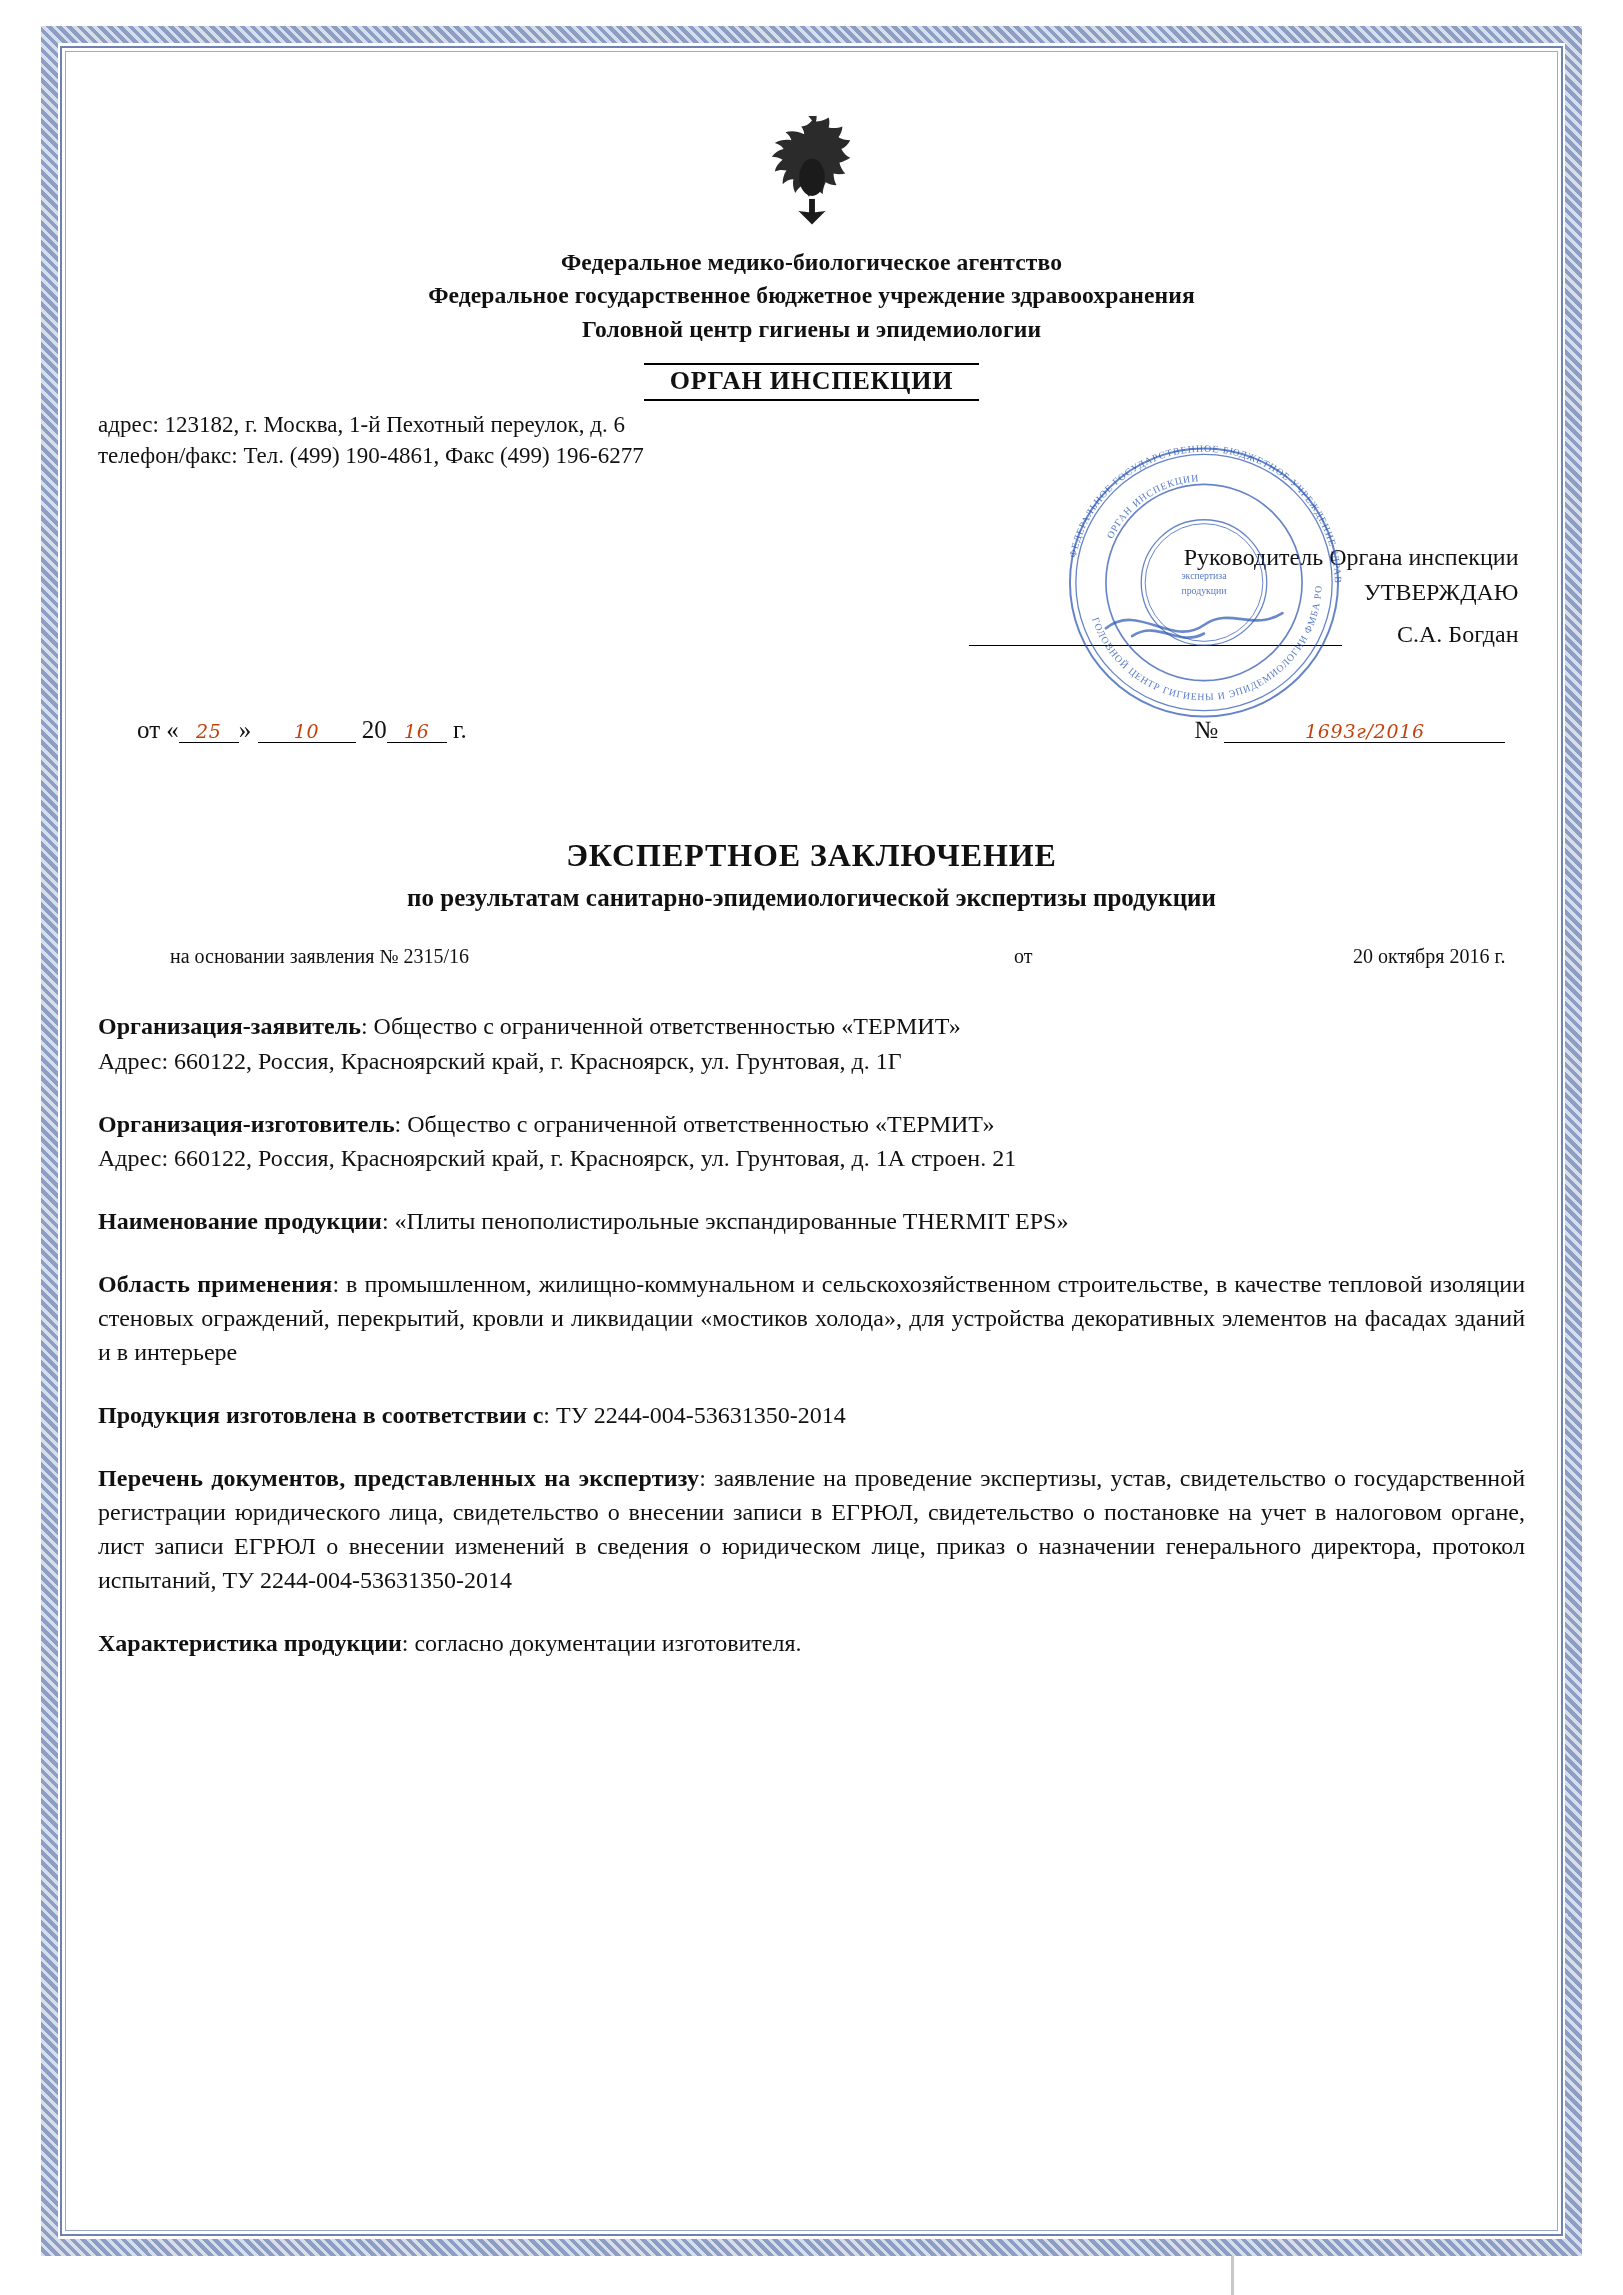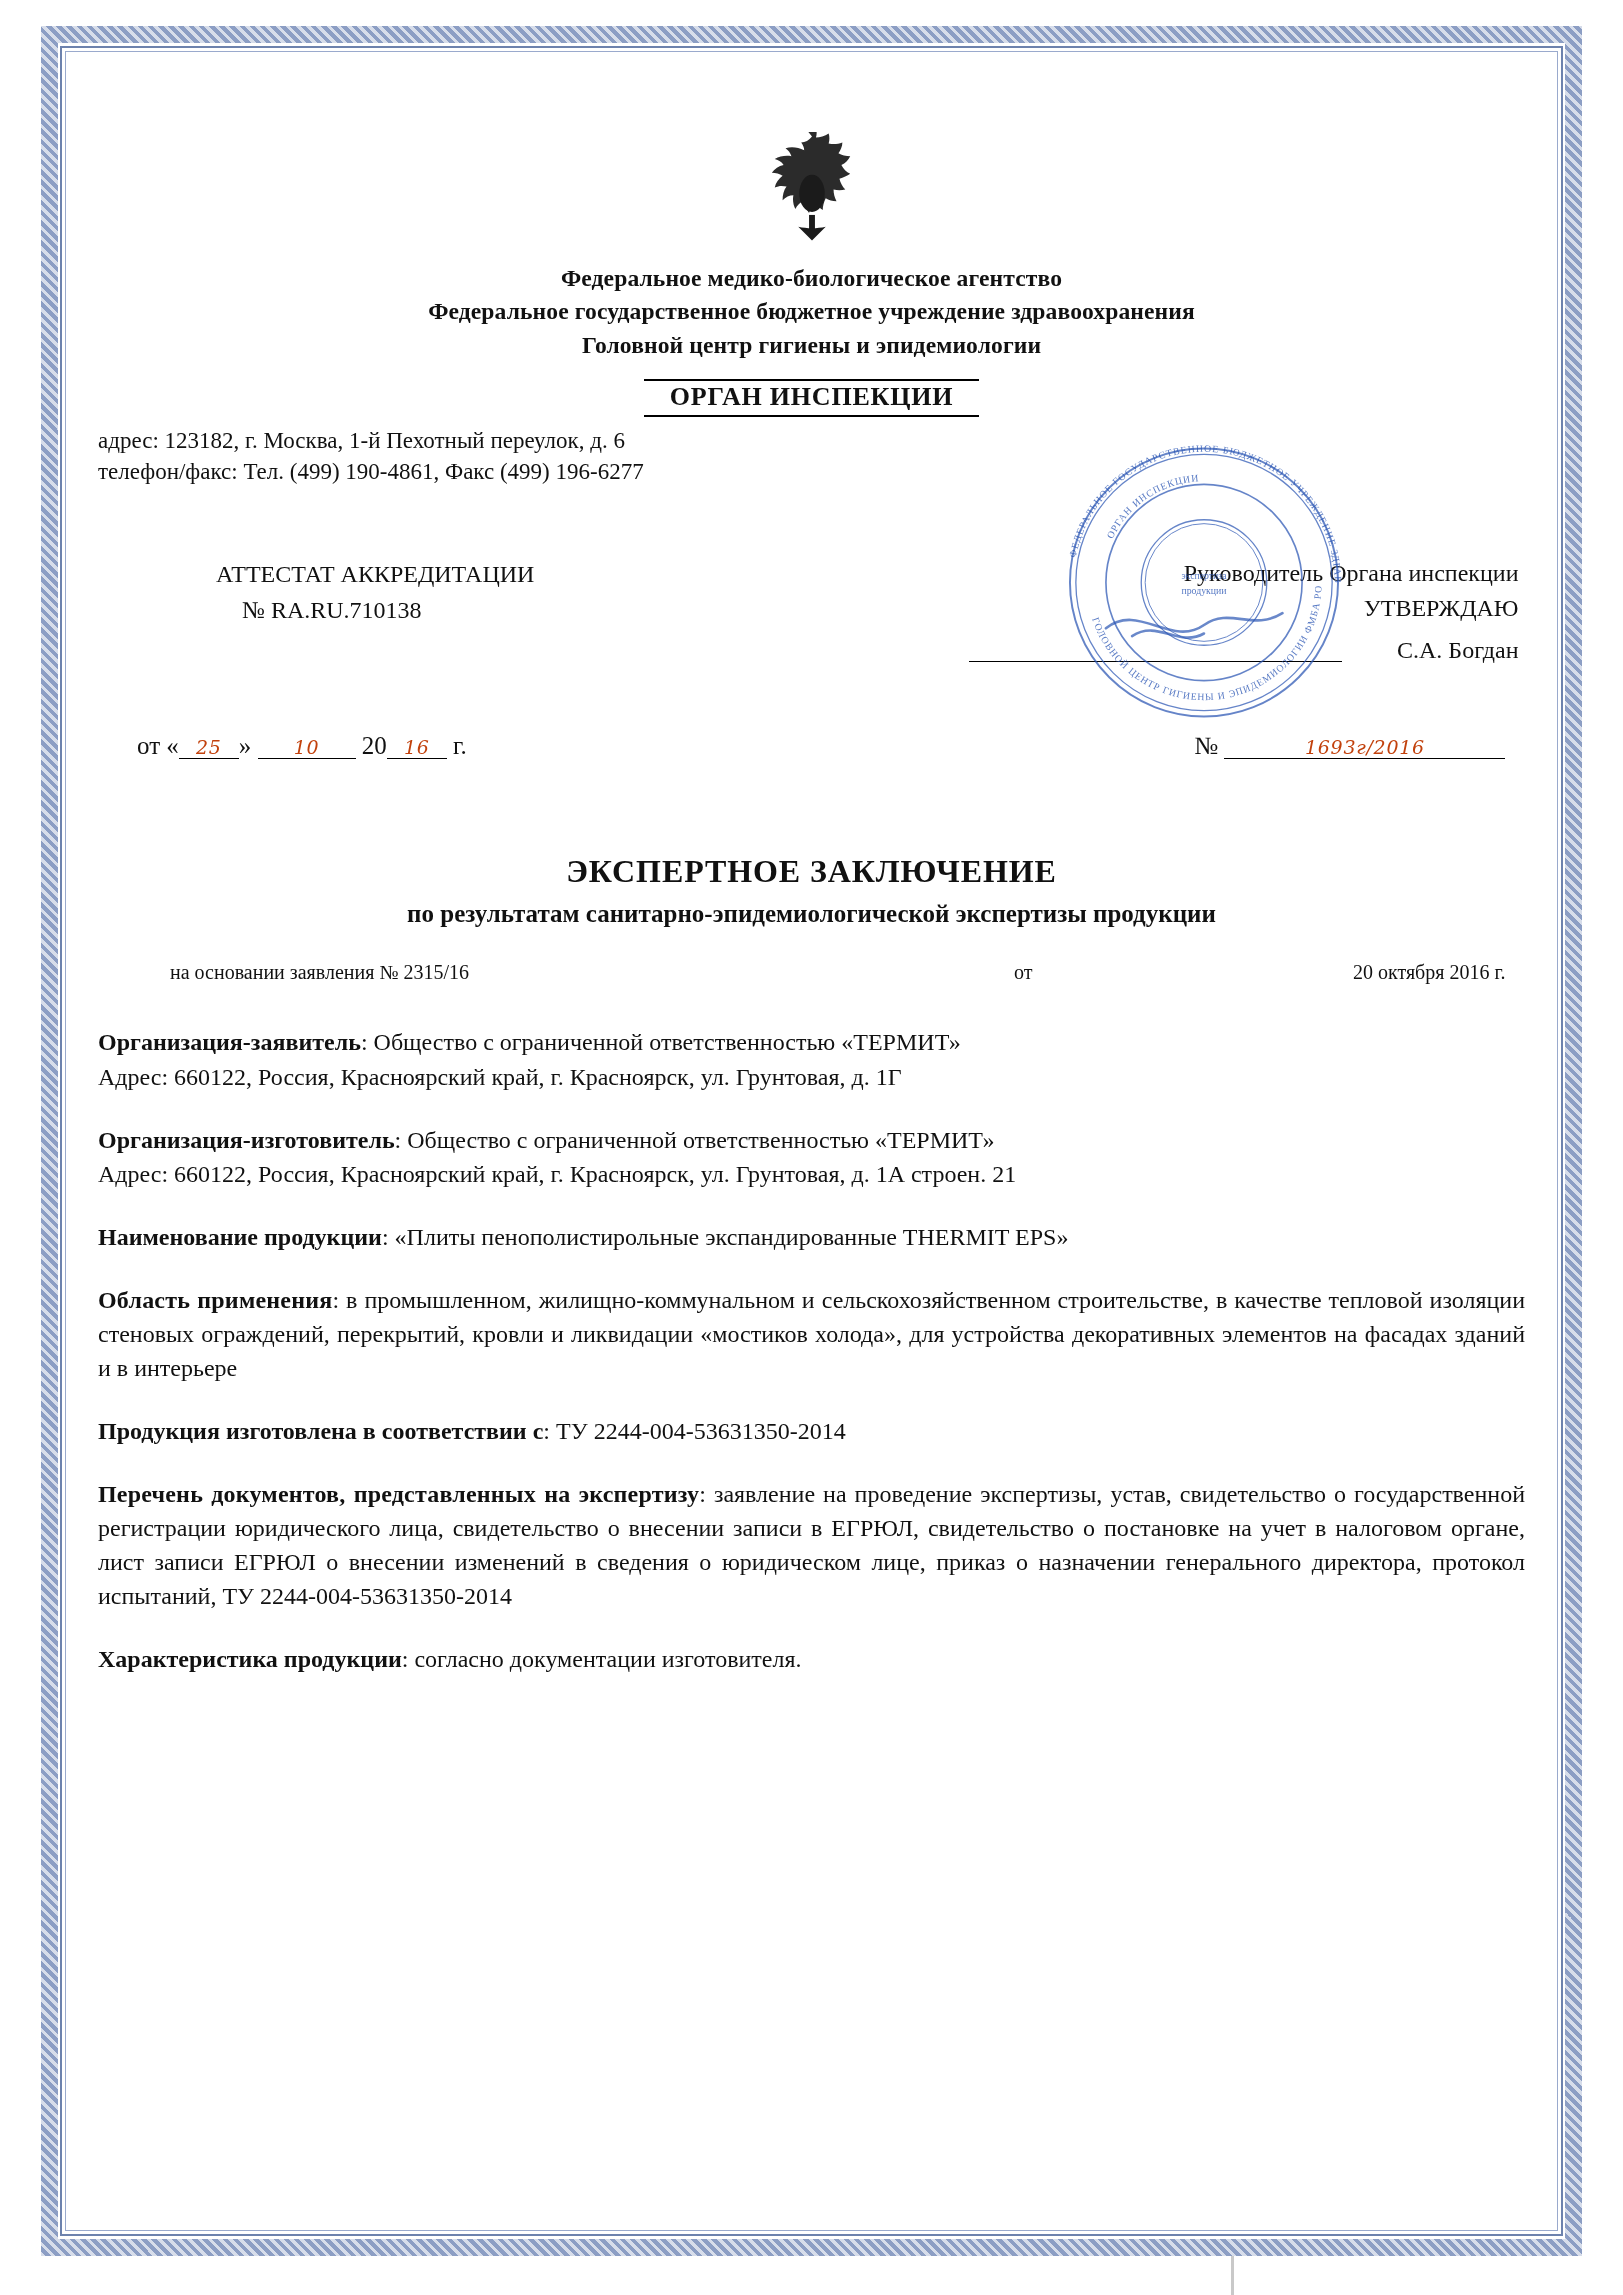--- a/index.html
+++ b/index.html
@@ -54,21 +54,21 @@
     right: 65px;
     bottom: 64px;
     border: 0.7px solid #9aaacd;
     box-sizing: border-box;
   }
 
   
   .content {
     position: absolute;
     left: 98px;
-    top: 112px;
+    top: 96px;
     width: 1427px;
   }
 
   
   .emblem {
     width: 100%;
     text-align: center;
     margin-top: 19.6px;
     margin-bottom: 17px;
   }
@@ -281,24 +281,20 @@
     <div class="inspection-title">
       <span>ОРГАН ИНСПЕКЦИИ</span>
     </div>
 
     <div class="addr">
       <div>адрес: 123182, г. Москва, 1-й Пехотный переулок, д. 6</div>
       <div>телефон/факс: Тел. (499) 190-4861, Факс (499) 196-6277</div>
     </div>
 
     <div class="attest-row">
-      <div class="attest-left">
-        <div>АТТЕСТАТ АККРЕДИТАЦИИ</div>
-        <div class="l2">№ RA.RU.710138</div>
-      </div>
       <div class="attest-right">
         <div>Руководитель Органа инспекции</div>
         <div>УТВЕРЖДАЮ</div>
         <span class="sig-line">
           <span class="rule"></span>
           <span class="name">С.А. Богдан</span>
         </span>
       </div>
     </div>
 

